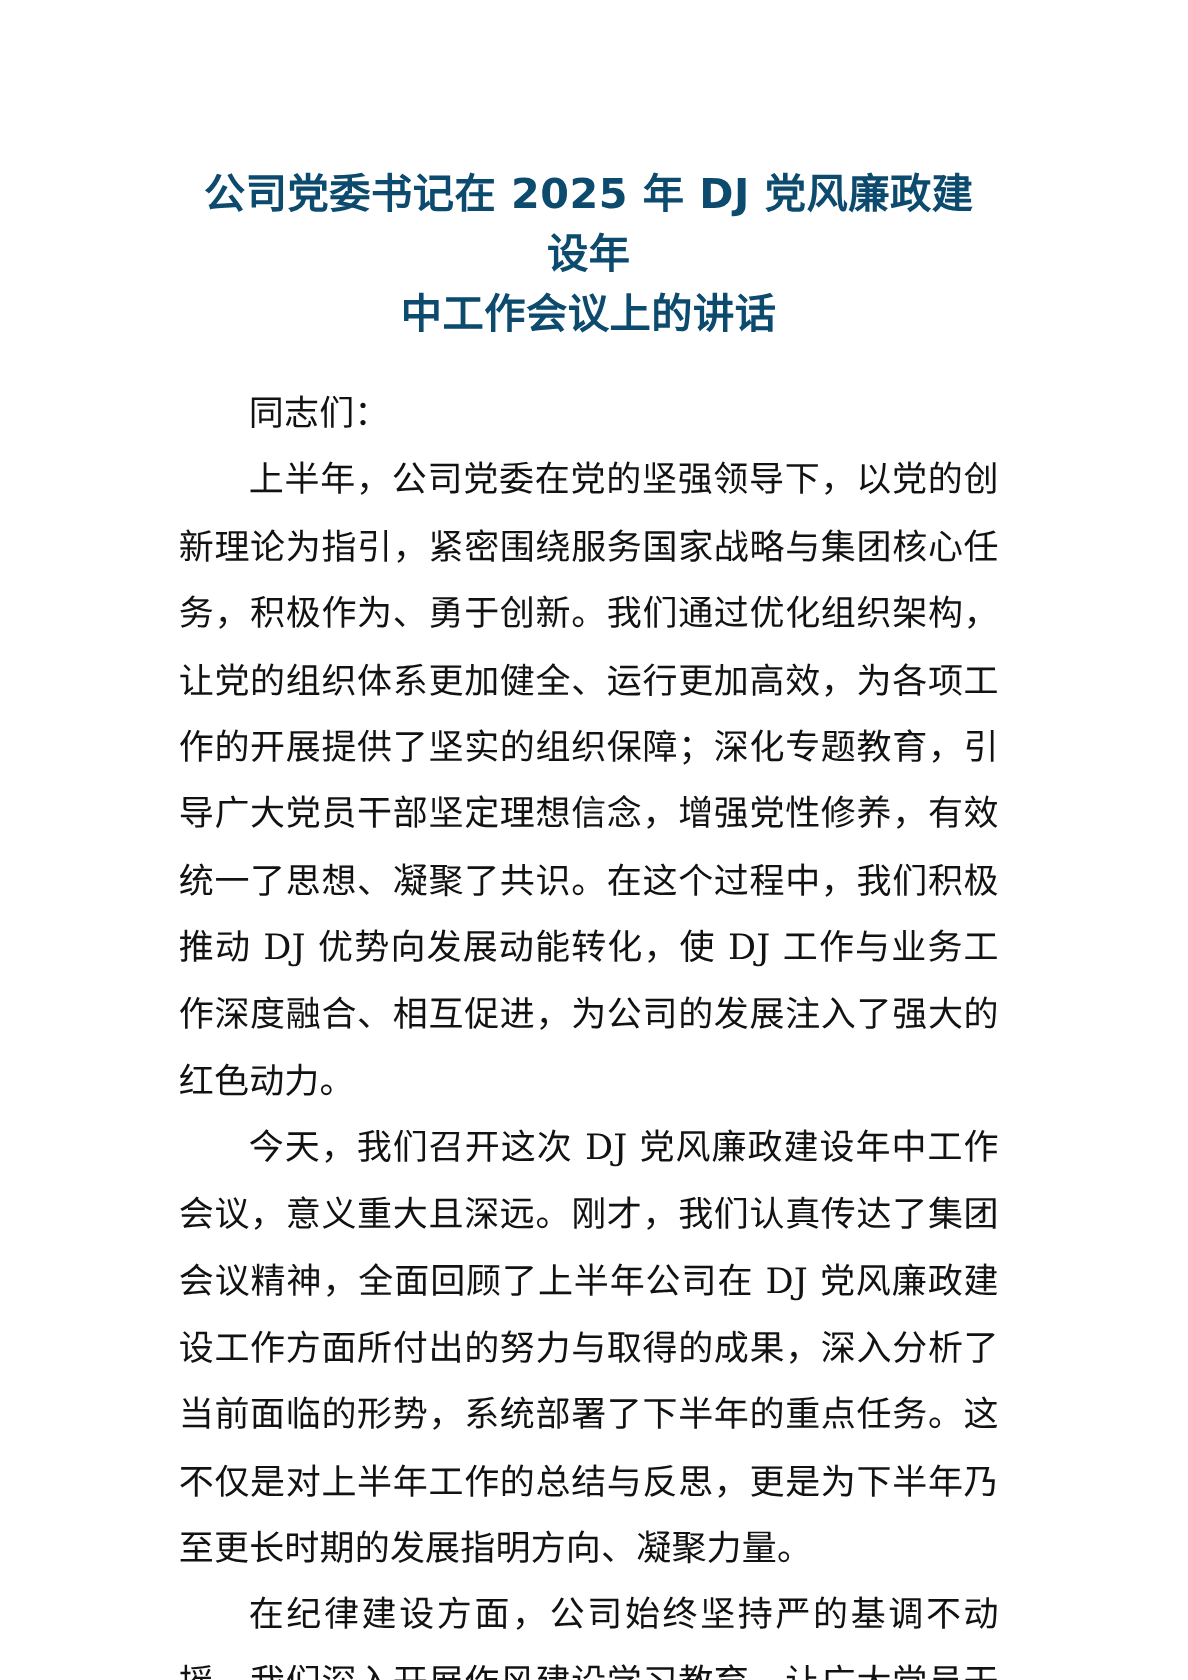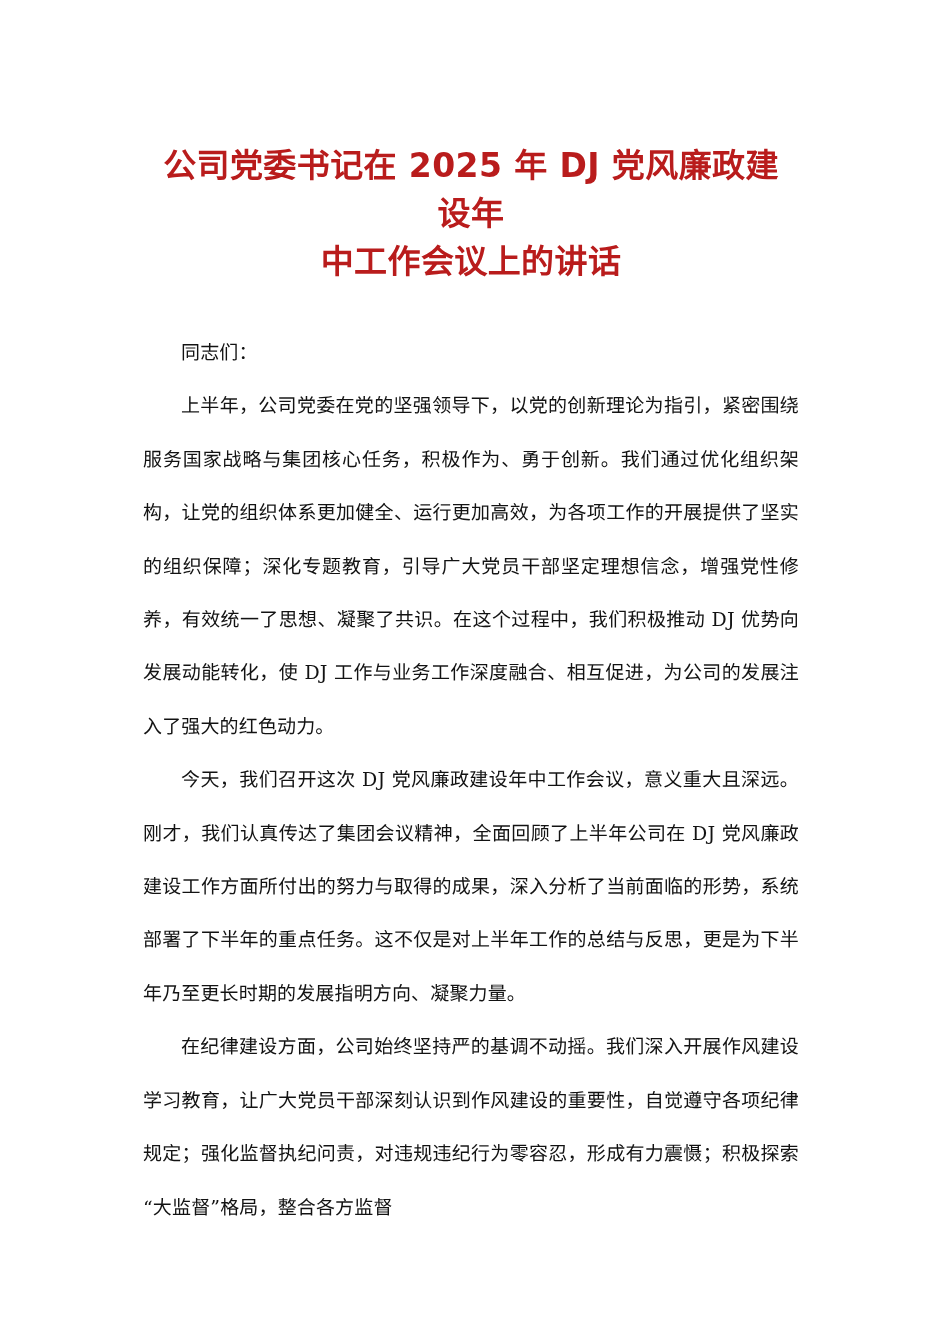--- a/index.html
+++ b/index.html
@@ -22,42 +22,42 @@
     overflow: hidden;
     box-sizing: border-box;
   }
   .content {
     position: absolute;
     left: 143px;
     top: 0;
     width: 656px;
   }
   .doc-title {
-    margin: 16px;
+    margin: 5px;
     padding: 0;
     padding-top: 126px;
     font-family: "DejaVu Sans", "Liberation Sans", sans-serif;
     font-weight: 700;
     font-size: 33px;
     line-height: 48px;
     text-align: center;
     letter-spacing: 0.4px;
-    color: #b91c1c;
+    color: #0c4a6e;
     white-space: pre-line;
   }
   .body-block {
     margin: 0;
     padding: 0;
     padding-top: 24px;
   }
   p.para {
     margin: 0;
     padding: 0;
     font-family: "DejaVu Serif", "Liberation Serif", serif;
-    font-size: 19px;
+    font-size: 28px;
     line-height: 53.4px;
     text-align: justify;
     text-justify: inter-ideograph;
     text-indent: 2em;
     letter-spacing: 0.15px;
     color: #121212;
     word-break: break-all;
   }
   p.para.salutation {
     text-indent: 2em;

